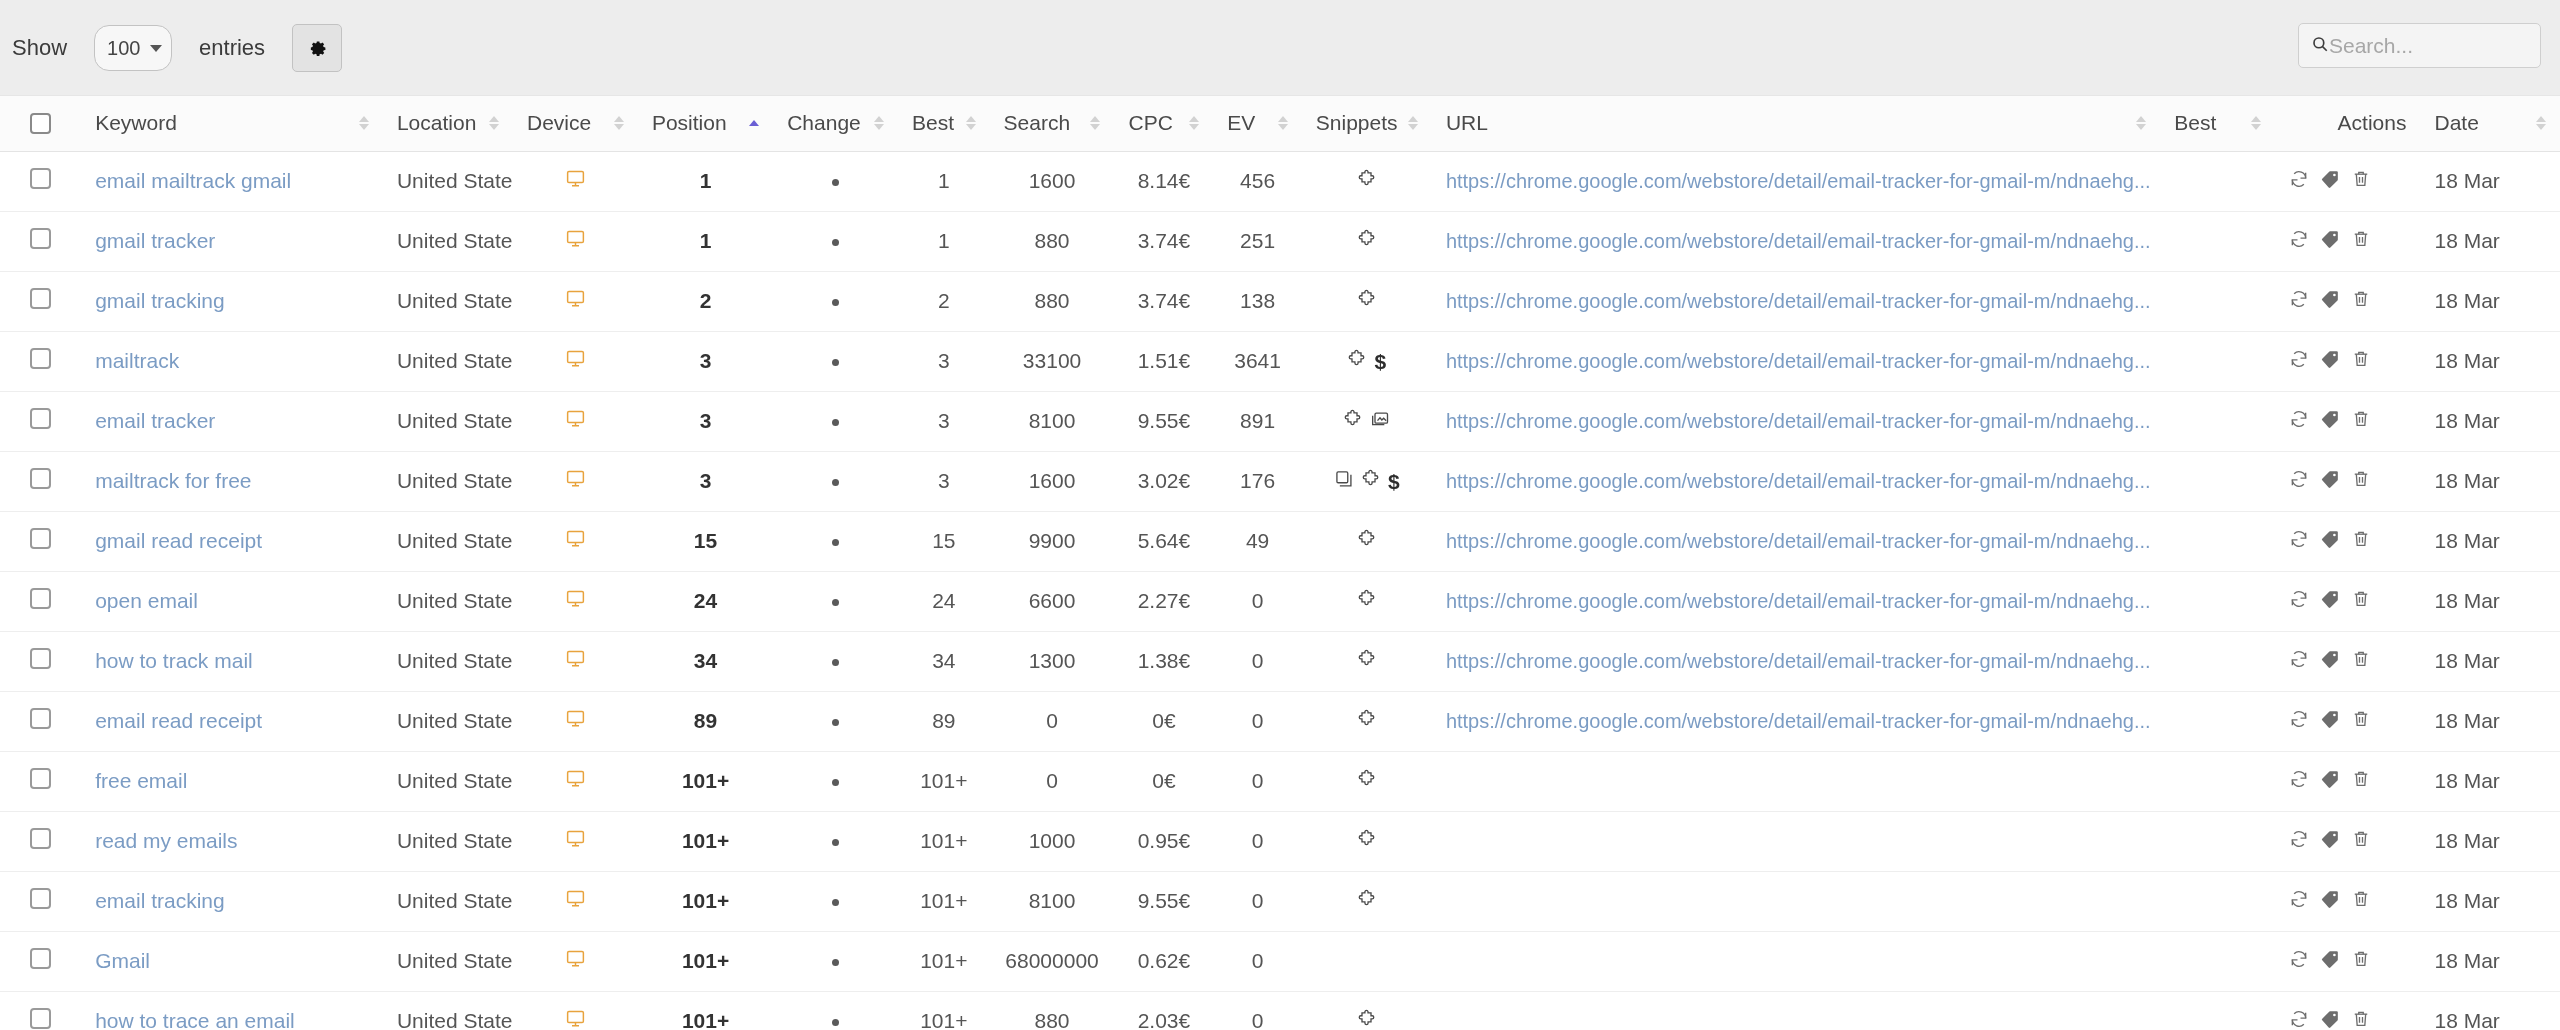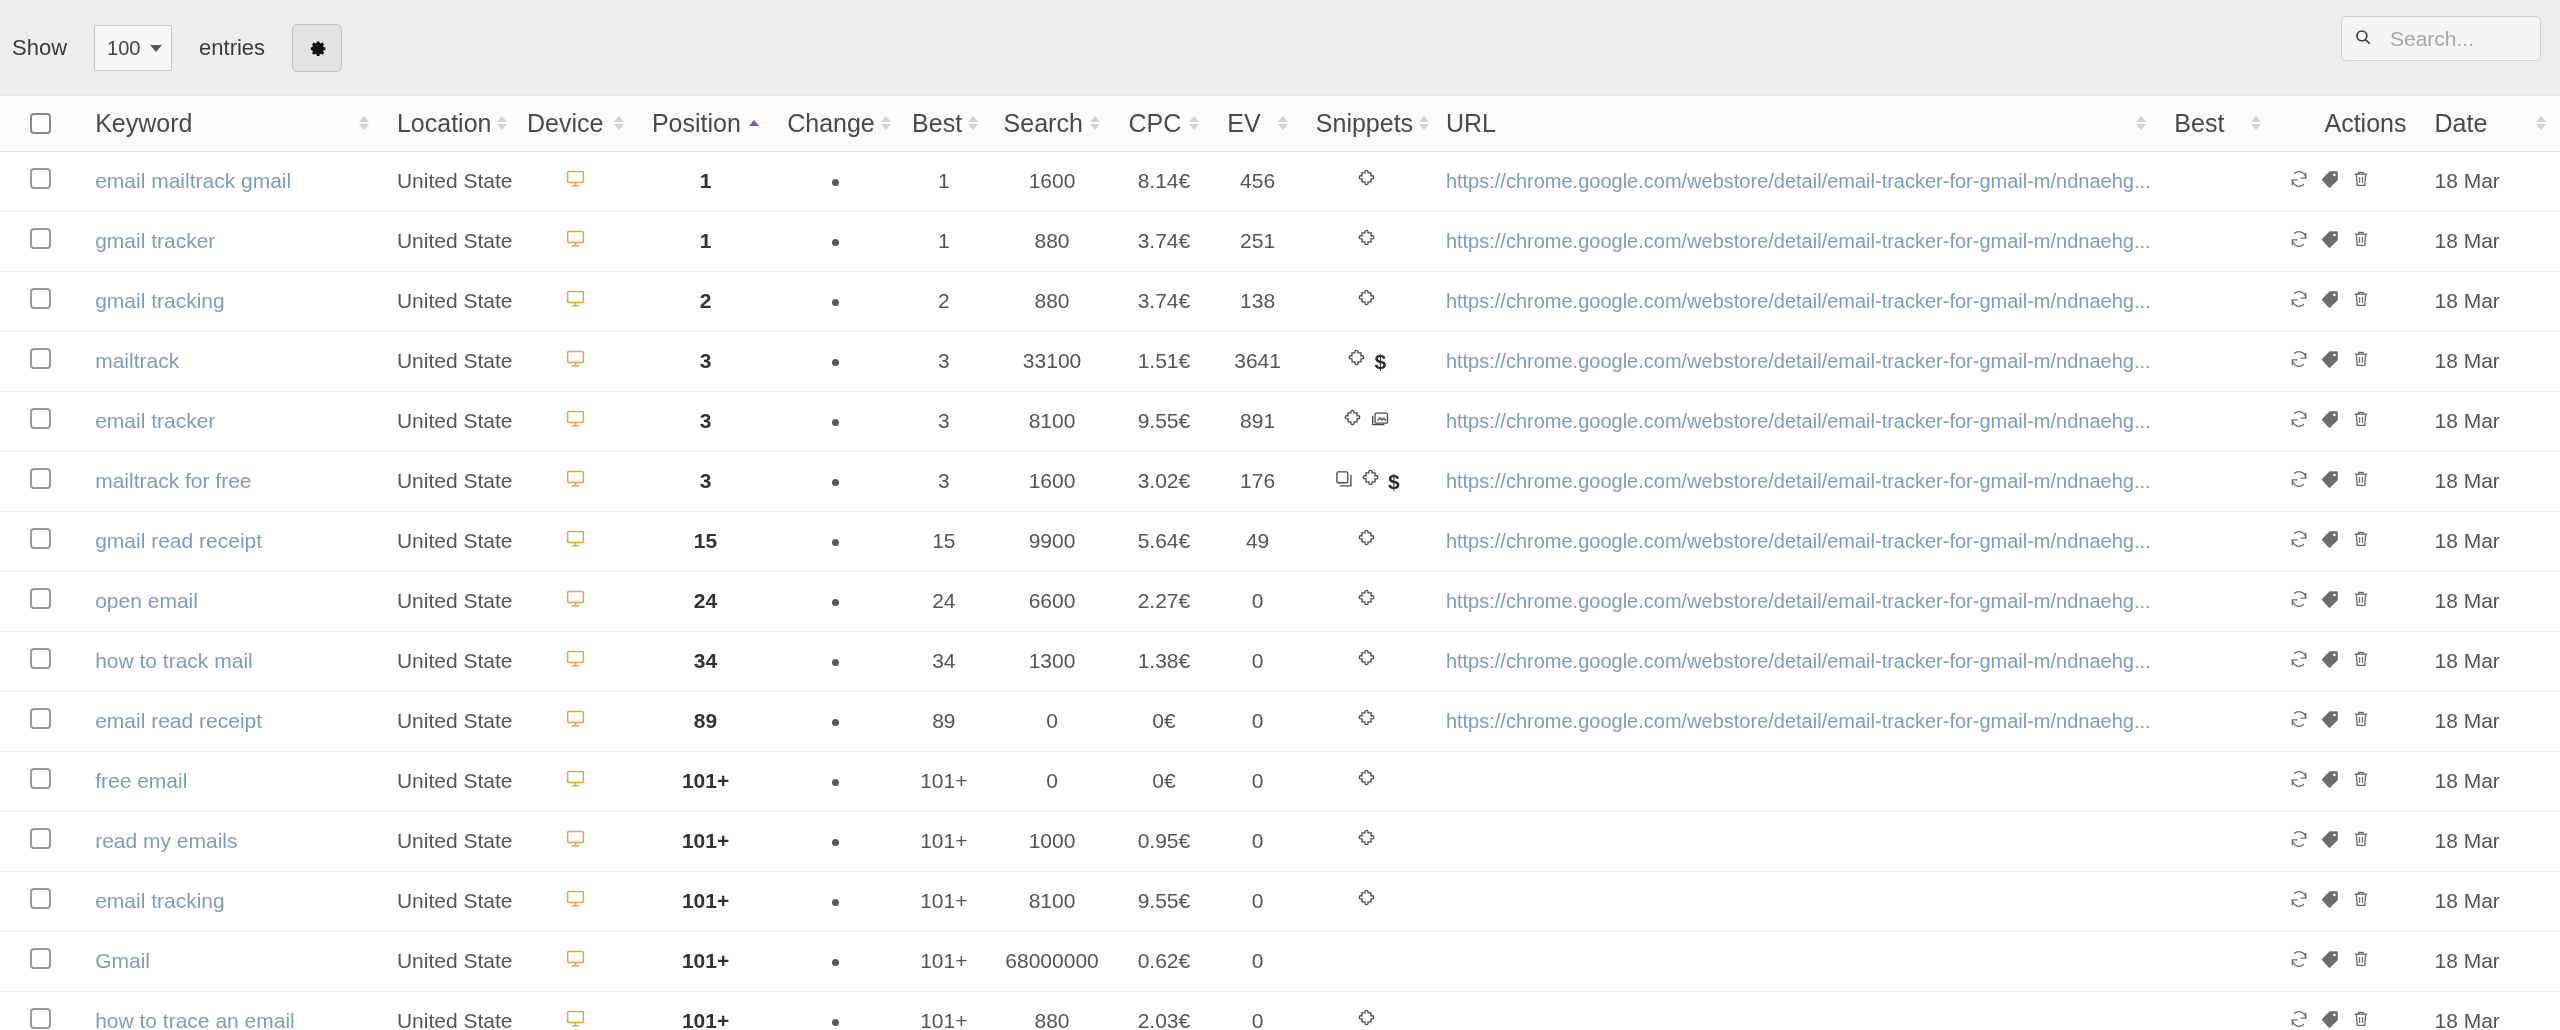--- a/index.html
+++ b/index.html
@@ -28,21 +28,21 @@
   }
   .lbl-show, .lbl-entries {
     font-size: 22px;
     color: #3b3b3b;
     line-height: 1;
   }
   .entries-select {
     width: 78px;
     height: 46px;
     border: 1px solid #c3c3c3;
-    border-radius: 1px;
+    border-radius: 15px;
     background: #f7f7f7;
     display: flex;
     align-items: center;
     justify-content: space-between;
     padding: 0 9px 0 12px;
     font-size: 20px;
     color: #444;
   }
   .entries-select .caret {
     width: 0; height: 0;
@@ -58,49 +58,49 @@
     background: #e3e3e3;
     display: flex;
     align-items: center;
     justify-content: center;
   }
   .gear-btn svg { width: 22px; height: 22px; fill: #111; }
 
   .search-box {
     position: absolute;
     right: 19px;
-    top: 16px;
-    width: 200px;
+    top: 23px;
+    width: 243px;
     height: 45px;
     border: 1px solid #cfcfcf;
     border-radius: 5px;
     background: #f4f4f4;
     display: flex;
     align-items: center;
     padding: 0 12px;
-    gap: 18px;
+    gap: 0;
   }
   .search-box svg { width: 18px; height: 18px; fill: none; stroke: #3c3c3c; stroke-width: 2.2; flex: none; }
   .search-ph {
     font-size: 21px;
     color: #a7a7a7;
     line-height: 1;
   }
 
   
   table.grid {
     width: 2560px;
     border-collapse: collapse;
     table-layout: fixed;
   }
   table.grid thead th {
     background: #fbfbfb;
     border-bottom: 1px solid #e4e4e4;
     height: 55px;
-    font-size: 25px;
+    font-size: 21px;
     font-weight: normal;
     color: #4a4a4a;
     padding: 0;
     vertical-align: middle;
     white-space: nowrap;
   }
   .th-inner {
     display: flex;
     align-items: center;
     gap: 6px;

